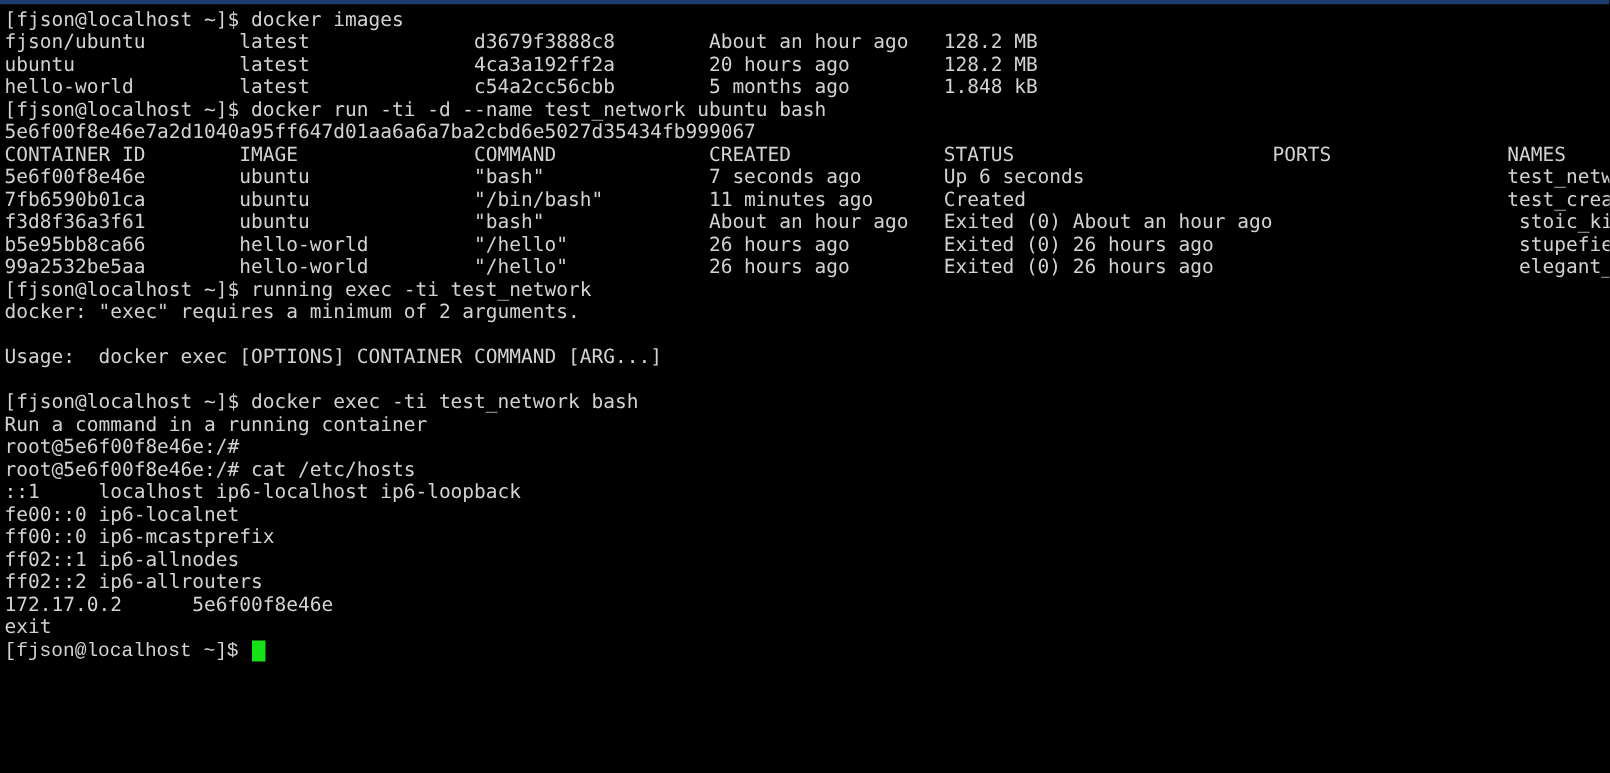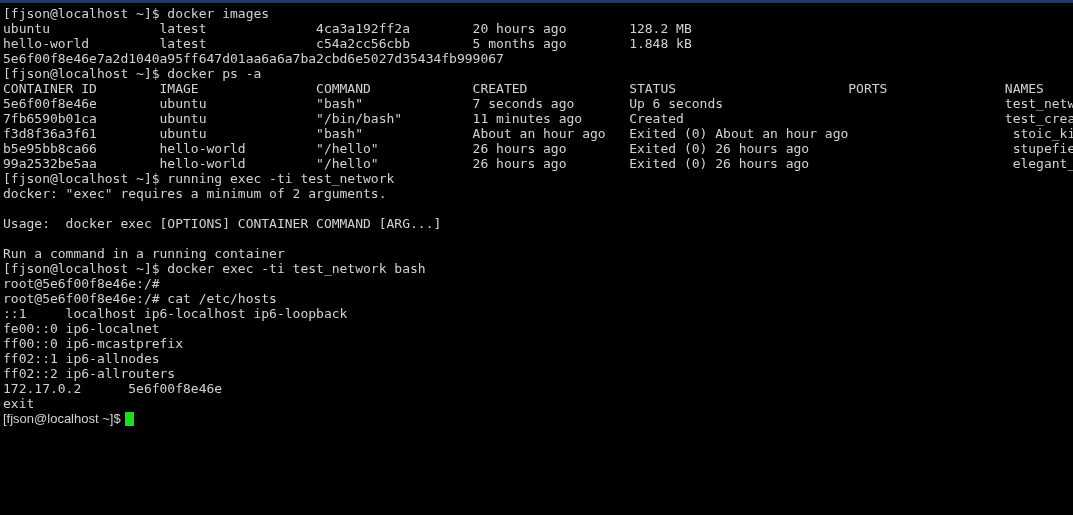--- a/index.html
+++ b/index.html
@@ -52,58 +52,59 @@
     color: transparent;
   }
   .cursor-line {
     height: 15px;
     line-height: 15px;
     font-size: 13px;
     color: #d2d2d2;
     white-space: pre;
     display: flex;
     align-items: center;
-    font-family: Liberation Sans, sans-serif;
+    font-family: Liberation Mono, monospace;
   }
   .cursor-block {
     display: inline-block;
     width: 9px;
     height: 14px;
     background: #16e016;
     margin-left: 1px;
     vertical-align: middle;
   }
 </style>
 </head>
 <body>
 
 <div id="terminal-window">
 
   <div id="title-bar"></div>
 
   <div id="screen">
 
     <div class="line">[fjson@localhost ~]$ docker images</div>
+    <div class="line">fjson/ubuntu        latest              d3679f3888c8        About an hour ago   128.2 MB</div>
     <div class="line">ubuntu              latest              4ca3a192ff2a        20 hours ago        128.2 MB</div>
     <div class="line">hello-world         latest              c54a2cc56cbb        5 months ago        1.848 kB</div>
+    <div class="line">[fjson@localhost ~]$ docker run -ti -d --name test_network ubuntu bash</div>
     <div class="line">5e6f00f8e46e7a2d1040a95ff647d01aa6a6a7ba2cbd6e5027d35434fb999067</div>
-    <div class="line">[fjson@localhost ~]$ docker ps -a</div>
     <div class="line">CONTAINER ID        IMAGE               COMMAND             CREATED             STATUS                      PORTS               NAMES</div>
     <div class="line">5e6f00f8e46e        ubuntu              "bash"              7 seconds ago       Up 6 seconds                                    test_network</div>
     <div class="line">7fb6590b01ca        ubuntu              "/bin/bash"         11 minutes ago      Created                                         test_create</div>
     <div class="line">f3d8f36a3f61        ubuntu              "bash"              About an hour ago   Exited (0) About an hour ago                     stoic_kirch</div>
     <div class="line">b5e95bb8ca66        hello-world         "/hello"            26 hours ago        Exited (0) 26 hours ago                          stupefied_colden</div>
     <div class="line">99a2532be5aa        hello-world         "/hello"            26 hours ago        Exited (0) 26 hours ago                          elegant_snyder</div>
     <div class="line">[fjson@localhost ~]$ running exec -ti test_network</div>
     <div class="line">docker: "exec" requires a minimum of 2 arguments.</div>
     <div class="line blank"></div>
     <div class="line">Usage:  docker exec [OPTIONS] CONTAINER COMMAND [ARG...]</div>
     <div class="line blank"></div>
+    <div class="line">[fjson@localhost ~]$ docker exec -ti test_network bash</div>
     <div class="line">Run a command in a running container</div>
-    <div class="line">[fjson@localhost ~]$ docker exec -ti test_network bash</div>
     <div class="line">root@5e6f00f8e46e:/#</div>
     <div class="line">root@5e6f00f8e46e:/# cat /etc/hosts</div>
     <div class="line">::1     localhost ip6-localhost ip6-loopback</div>
     <div class="line">fe00::0 ip6-localnet</div>
     <div class="line">ff00::0 ip6-mcastprefix</div>
     <div class="line">ff02::1 ip6-allnodes</div>
     <div class="line">ff02::2 ip6-allrouters</div>
     <div class="line">172.17.0.2      5e6f00f8e46e</div>
     <div class="line">exit</div>
 

